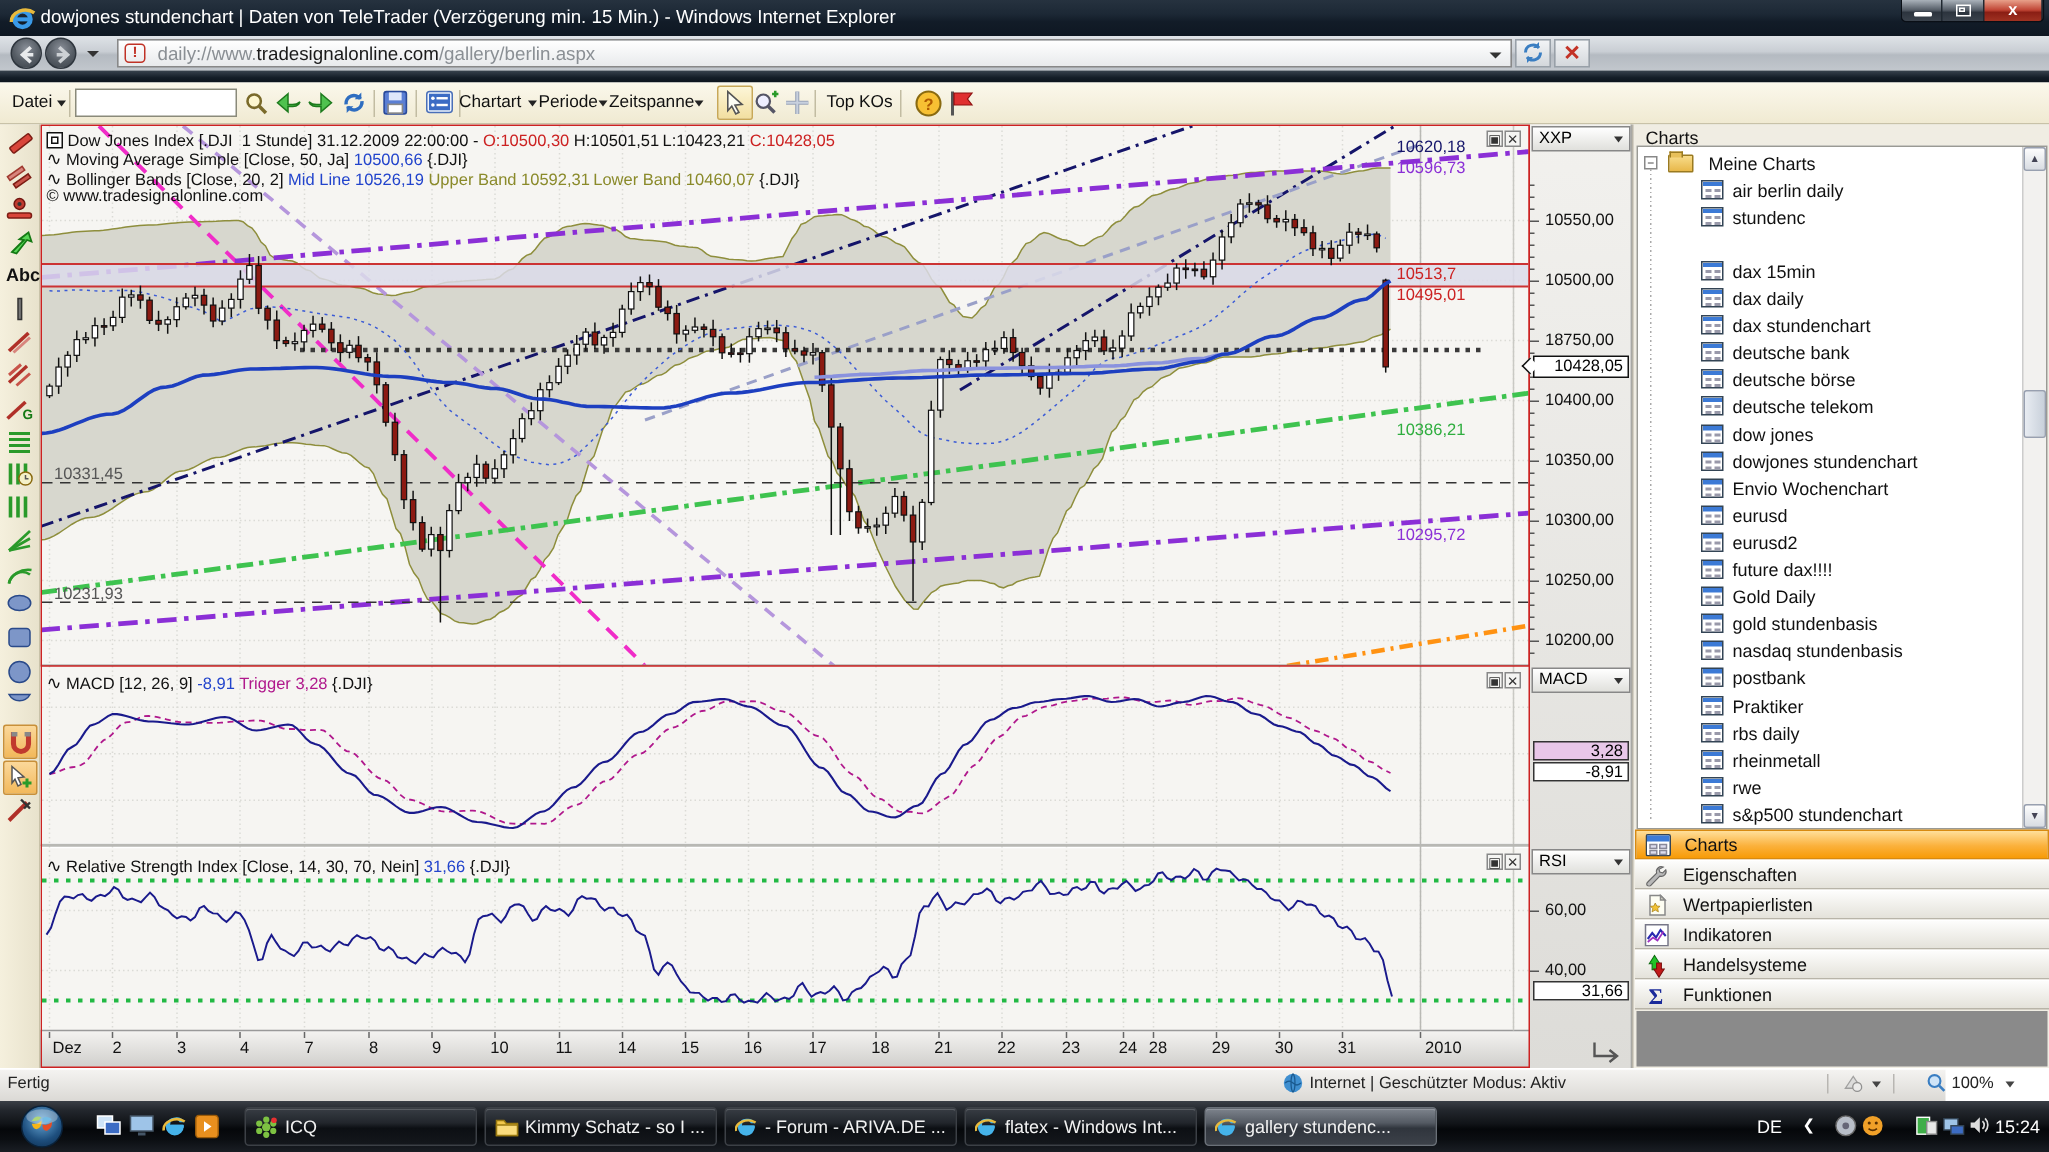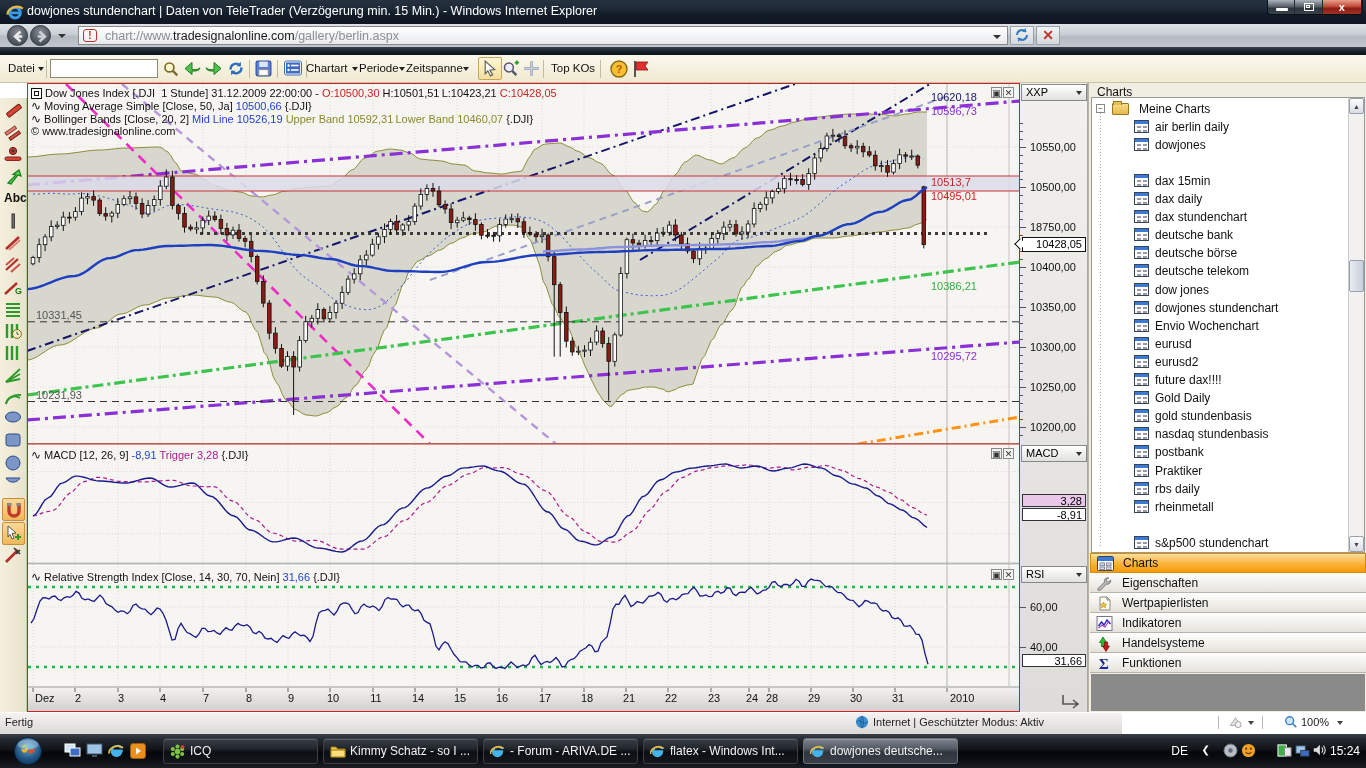--- a/index.html
+++ b/index.html
@@ -36,21 +36,21 @@
 #darkstrip{position:absolute;left:0;top:47px;width:1366px;height:8px;background:linear-gradient(to bottom,#39434e,#141d27 60%,#0c141d)}
 
 #menubar{position:absolute;left:0;top:55px;width:1366px;height:28px;background:linear-gradient(to bottom,#fbf8ec,#f0ead2);border-bottom:1px solid #c8c2a8}
 .mtext{position:absolute;top:7px;color:#111;font-size:11.5px;white-space:nowrap}
 .mtri{position:absolute;top:11.5px;width:0;height:0;border-left:3.5px solid transparent;border-right:3.5px solid transparent;border-top:4px solid #222}
 .msep{position:absolute;top:5px;width:1px;height:18px;background:#c2bca2}
 #tb-input{position:absolute;left:50px;top:4px;width:108px;height:19px;border:1px solid #8a8a7a;background:#fff}
 .ticon{position:absolute;top:5px}
 #selbtn{position:absolute;left:478px;top:2px;width:24px;height:23px;background:linear-gradient(to bottom,#fdf6d8,#f2dfa0);border:1px solid #c8a858;border-radius:2px}
 
-#toolstrip{position:absolute;left:0;top:98px;width:27px;height:629px;background:linear-gradient(to right,#f5f0dd,#e8e2cc);border-right:1px solid #c8c2a8}
+#toolstrip{position:absolute;left:0;top:83px;width:27px;height:629px;background:linear-gradient(to right,#f5f0dd,#e8e2cc);border-right:1px solid #c8c2a8}
 .tool{position:absolute;left:4px;width:20px;height:20px}
 .toolbox{background:linear-gradient(to bottom,#fbd89a,#f2b85a);border:1px solid #c8903a;border-radius:2px;left:2px;width:23px;height:23px;padding:2px 2px}
 
 .leg{position:absolute;font-size:11px;color:#111;white-space:nowrap;z-index:5}
 .leg .red{color:#cc2222}.leg .blue{color:#2244cc}.leg .olive{color:#8a8a2a}.leg .mag{color:#b0188c}
 .legico1{display:inline-block;width:11px;height:11px;border:1.4px solid #111;position:relative;top:2px;margin-right:3px;background:#fff}
 .legico1 i{position:absolute;left:2px;top:2px;width:4.5px;height:4.5px;border:1.2px solid #111;display:block}
 .sq{display:inline-block;margin-right:3px;font-size:12px}
 .pwb{position:absolute;z-index:6;display:flex;gap:1px;font-size:9px;color:#333}
 .pwb span{display:inline-block;width:11px;height:11px;border:1px solid #888;background:#f4f4f2;text-align:center;line-height:10px}
@@ -79,21 +79,21 @@
 #treeline{position:absolute;left:8px;top:12px;width:1px;height:436px;background:repeating-linear-gradient(to bottom,#aaa 0 1px,transparent 1px 3px)}
 #scrollv{position:absolute;right:0;top:0;width:16px;height:454px;background:#f2f1ef;border-left:1px solid #ccc}
 .sarr{position:absolute;left:0;width:15px;height:16px;background:linear-gradient(to bottom,#fdfdfd,#d8dce2);border:1px solid #98a0b0;border-radius:2px;font-size:7px;text-align:center;line-height:15px;color:#445}
 #sthumb{position:absolute;left:0;top:162px;width:15px;height:32px;background:linear-gradient(to right,#e8ecf2,#c8d0da);border:1px solid #98a0b0;border-radius:2px}
 .sbtn{position:absolute;left:1px;width:276px;height:20px;background:linear-gradient(to bottom,#fdfdfc,#e4e2da);border-top:1px solid #fff;border-bottom:1px solid #b8b4a8;font-size:12px;color:#111;line-height:19px}
 .sbtn span:last-child{margin-left:32px}
 .sbtn.active{background:linear-gradient(to bottom,#ffdf9a 0%,#fbb13c 55%,#f79b07 100%);border:1px solid #d88a10}
 .sicon2{position:absolute;left:6px;top:2px;width:17px;height:15px}
 #side-gray{position:absolute;left:2px;top:591px;width:274px;height:37px;background:#8a8a8a}
 
-#statusbar{position:absolute;left:0;top:712px;width:1122px;height:22px;background:linear-gradient(to bottom,#f4f3f1,#dbd9d5);border-top:1px solid #fff;font-size:11px;color:#222}
+#statusbar{position:absolute;left:0;top:712px;width:1297px;height:22px;background:linear-gradient(to bottom,#f4f3f1,#dbd9d5);border-top:1px solid #fff;font-size:11px;color:#222}
 .ssep{position:absolute;top:3px;width:1px;height:13px;background:#b8b6b2}
 .sdrop{position:absolute;top:8px;width:0;height:0;border-left:3.5px solid transparent;border-right:3.5px solid transparent;border-top:4px solid #444;font-size:0}
 
 #taskbar{position:absolute;left:0;top:734px;width:1366px;height:34px;
  background:linear-gradient(to bottom,#3a3f46 0%,#23272d 18%,#101317 45%,#05070a 55%,#0b0e12 75%,#1a1e24 100%)}
 #orb{position:absolute;left:13px;top:2px}
 .ql{position:absolute;top:9px}
 .task{position:absolute;top:4px;height:26px;border-radius:3px;border:1px solid #3c4046;background:linear-gradient(to bottom,#383d44 0%,#22262c 40%,#0c0f13 55%,#14171c 100%);color:#f2f2f2;font-size:12px;overflow:hidden;white-space:nowrap;box-shadow:inset 0 1px 0 rgba(255,255,255,0.18)}
 .task.active{background:linear-gradient(to bottom,#7e848d 0%,#545a63 40%,#30353d 55%,#3c4149 100%);border-color:#6a7078}
 .task .ticn{position:absolute;left:6px;top:5px}
@@ -121,21 +121,21 @@
     </div>
   </div>
 <div id="addrrow">
     <div class="navc nc1"><svg width="21" height="21" viewBox="0 0 21 21">
         <path d="M12.5 5.5L7 10.5l5.5 5M7.2 10.5h7" stroke="#e8eaec" stroke-width="2.4" fill="none"></path>
       </svg></div>
     <div class="navc nc2"><svg width="21" height="21" viewBox="0 0 21 21">
         <path d="M8.5 5.5L14 10.5l-5.5 5M6.8 10.5h7" stroke="#cdd1d5" stroke-width="2.4" fill="none"></path>
       </svg></div>
     <span id="navdrop"></span>
-    <div id="urlbox"><span id="warn">!</span><span class="ug" style="margin-left:26px">chart://www.</span><span class="ub">tradesignalonline.com</span><span class="ug">/gallery/berlin.aspx</span><span id="urldrop">▾</span></div>
+    <div id="urlbox"><span id="warn">!</span><span class="ug" style="margin-left:26px">daily://www.</span><span class="ub">tradesignalonline.com</span><span class="ug">/gallery/berlin.aspx</span><span id="urldrop">▾</span></div>
     <div class="abtn" id="refresh"><svg width="16" height="16" viewBox="0 0 16 16">
         <path d="M3 8a5 5 0 0 1 9-3" fill="none" stroke="#3a7ec2" stroke-width="2"></path>
         <path d="M13 8a5 5 0 0 1-9 3" fill="none" stroke="#3a7ec2" stroke-width="2"></path>
         <path d="M12 1v4h-4z" fill="#3a7ec2"></path>
         <path d="M4 15v-4h4z" fill="#3a7ec2"></path>
       </svg></div>
     <div class="abtn" id="stop"><span style="color:#c33226;font-weight:bold;font-size:14px">✕</span></div>
   </div>
 <div id="darkstrip"></div>
 <div id="menubar">
@@ -853,21 +853,21 @@
         <span class="expbox">−</span>
         <span class="folder"></span>
         <span class="tlabel" style="left:47px">Meine Charts</span>
       </div>
       <div class="trow" style="top:20.6px">
         <span class="cicon" style="left:42px"></span>
         <span class="tlabel" style="left:63px">air berlin daily</span>
       </div>
       <div class="trow" style="top:38.7px">
         <span class="cicon" style="left:42px"></span>
-        <span class="tlabel" style="left:63px">dowjones</span>
+        <span class="tlabel" style="left:63px">stundenc</span>
       </div>
       <div class="trow" style="top:74.9px">
         <span class="cicon" style="left:42px"></span>
         <span class="tlabel" style="left:63px">dax 15min</span>
       </div>
       <div class="trow" style="top:93.0px">
         <span class="cicon" style="left:42px"></span>
         <span class="tlabel" style="left:63px">dax daily</span>
       </div>
       <div class="trow" style="top:111.1px">
@@ -930,20 +930,24 @@
         <span class="cicon" style="left:42px"></span>
         <span class="tlabel" style="left:63px">Praktiker</span>
       </div>
       <div class="trow" style="top:382.6px">
         <span class="cicon" style="left:42px"></span>
         <span class="tlabel" style="left:63px">rbs daily</span>
       </div>
       <div class="trow" style="top:400.7px">
         <span class="cicon" style="left:42px"></span>
         <span class="tlabel" style="left:63px">rheinmetall</span>
+      </div>
+      <div class="trow" style="top:418.8px">
+        <span class="cicon" style="left:42px"></span>
+        <span class="tlabel" style="left:63px">rwe</span>
       </div>
       <div class="trow" style="top:436.9px">
         <span class="cicon" style="left:42px"></span>
         <span class="tlabel" style="left:63px">s&amp;p500 stundenchart</span>
       </div>
       <div id="scrollv">
         <div class="sarr" style="top:0">▲</div>
         <div id="sthumb"></div>
         <div class="sarr" style="bottom:0">▼</div>
       </div>
@@ -1071,21 +1075,21 @@
         <path d="M1 16a13 10 0 0 1 21-9" fill="none" stroke="#e8b93c" stroke-width="2.6"></path>
       </svg>
       <span class="tlbl">flatex - Windows Int...</span>
     </div>
     <div class="task active" style="left:803px;width:155px">
       <svg class="ticn" width="15" height="15" viewBox="0 0 24 24">
         <path d="M12 3a9 9 0 1 0 9 9v-1.8H7.5a5 5 0 0 1 9.5-2.4h4.6A9 9 0 0 0 12 3z" fill="#45b3ea"></path>
         <rect x="7.5" y="10.2" width="13.5" height="3.4" rx="1.2" fill="#45b3ea"></rect>
         <path d="M1 16a13 10 0 0 1 21-9" fill="none" stroke="#e8b93c" stroke-width="2.6"></path>
       </svg>
-      <span class="tlbl">dowjones deutsche...</span>
+      <span class="tlbl">gallery stundenc...</span>
     </div>
     <span class="trt" style="right:178px">DE</span>
     <span class="trt" style="right:156px;font-size:10px">❮</span>
     <span class="tri" style="right:128px"><svg width="15" height="15" viewBox="0 0 16 16">
         <circle cx="8" cy="8" r="7" fill="#b8bec8" stroke="#666"></circle>
         <circle cx="8" cy="8" r="2.4" fill="#667"></circle>
       </svg></span>
     <span class="tri" style="right:110px"><svg width="15" height="15" viewBox="0 0 16 16">
         <circle cx="8" cy="8" r="7" fill="#f0a028"></circle>
         <circle cx="5.5" cy="6" r="1.1" fill="#5a3000"></circle>

